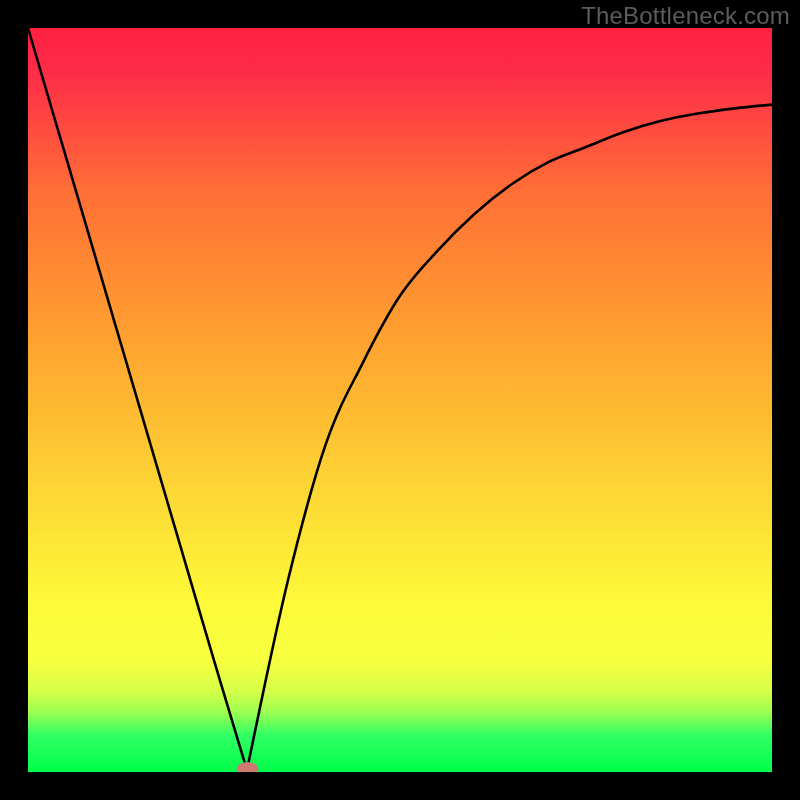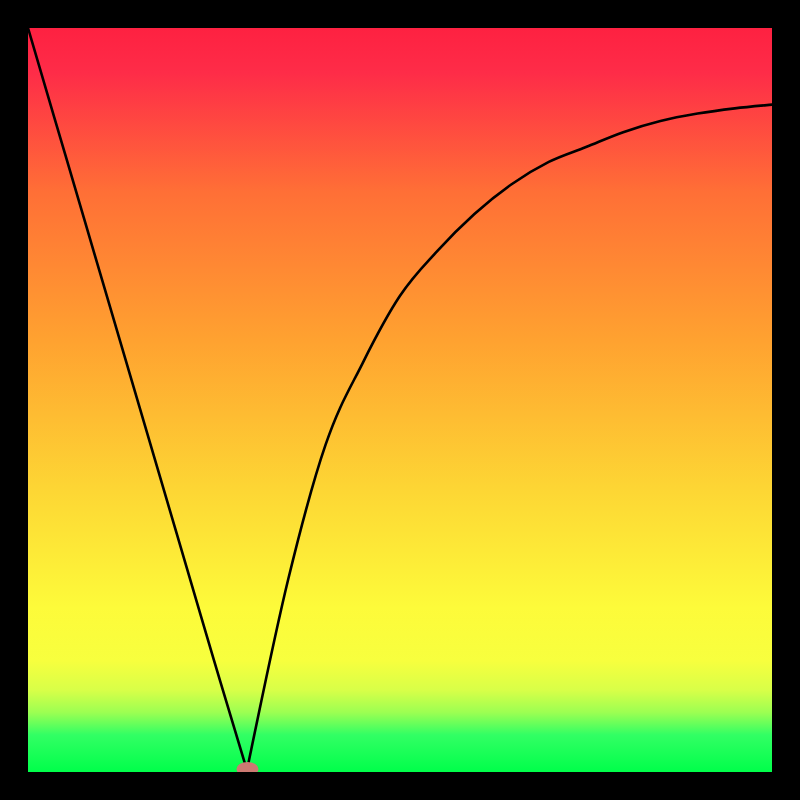--- a/index.html
+++ b/index.html
@@ -38,20 +38,21 @@
   .plot-area svg {
     display: block;
     width: 744px;
     height: 744px;
   }
 </style>
 </head>
 <body>
 
 <div class="frame">
+  <div class="watermark">TheBottleneck.com</div>
   <div class="plot-area">
     <svg id="plot-svg" viewBox="0 0 744 744">
         <defs>
           <linearGradient id="bg-grad" x1="0" y1="0" x2="0" y2="1">
             <stop offset="0%" stop-color="#fe2141"></stop>
             <stop offset="6%" stop-color="#fe2c48"></stop>
             <stop offset="22%" stop-color="#ff6f36"></stop>
             <stop offset="42%" stop-color="#ffa230"></stop>
             <stop offset="62%" stop-color="#fdd634"></stop>
             <stop offset="78%" stop-color="#fdfb3a"></stop>

